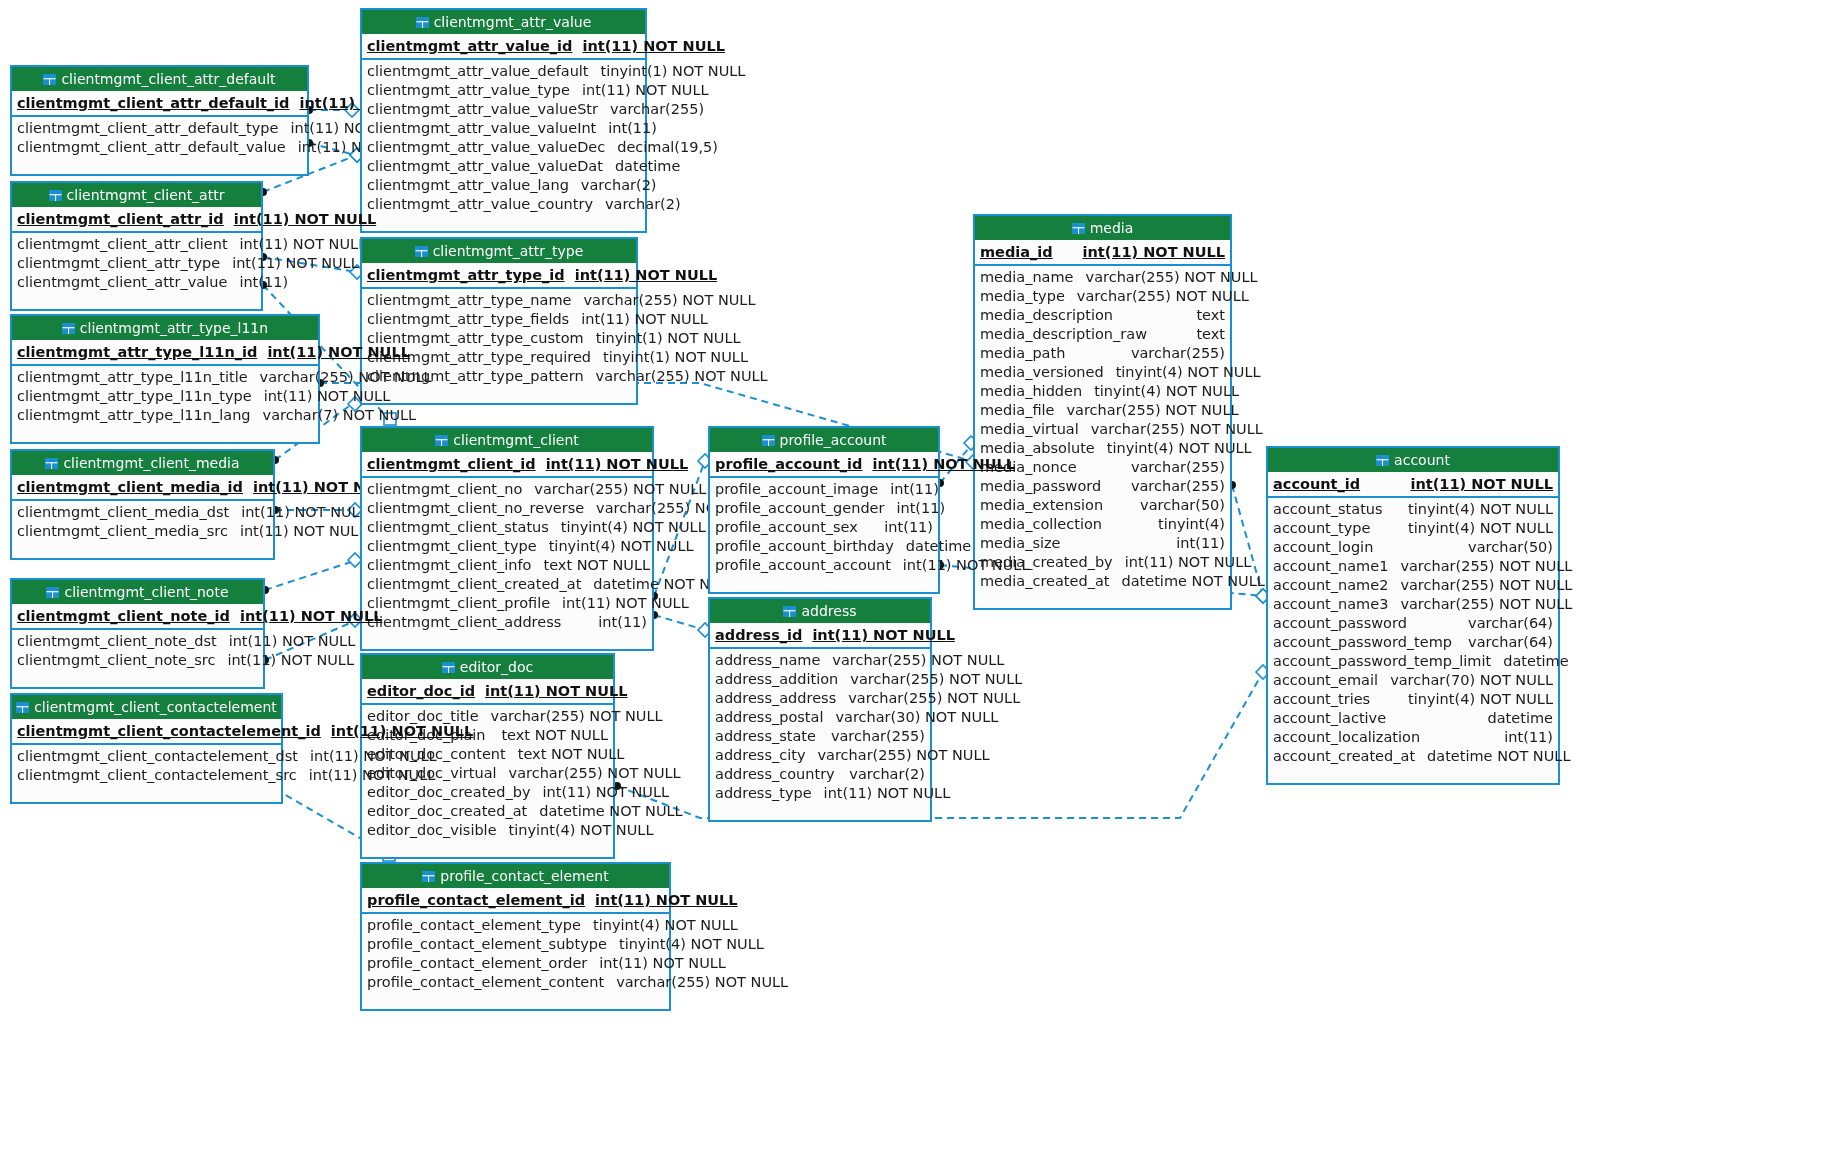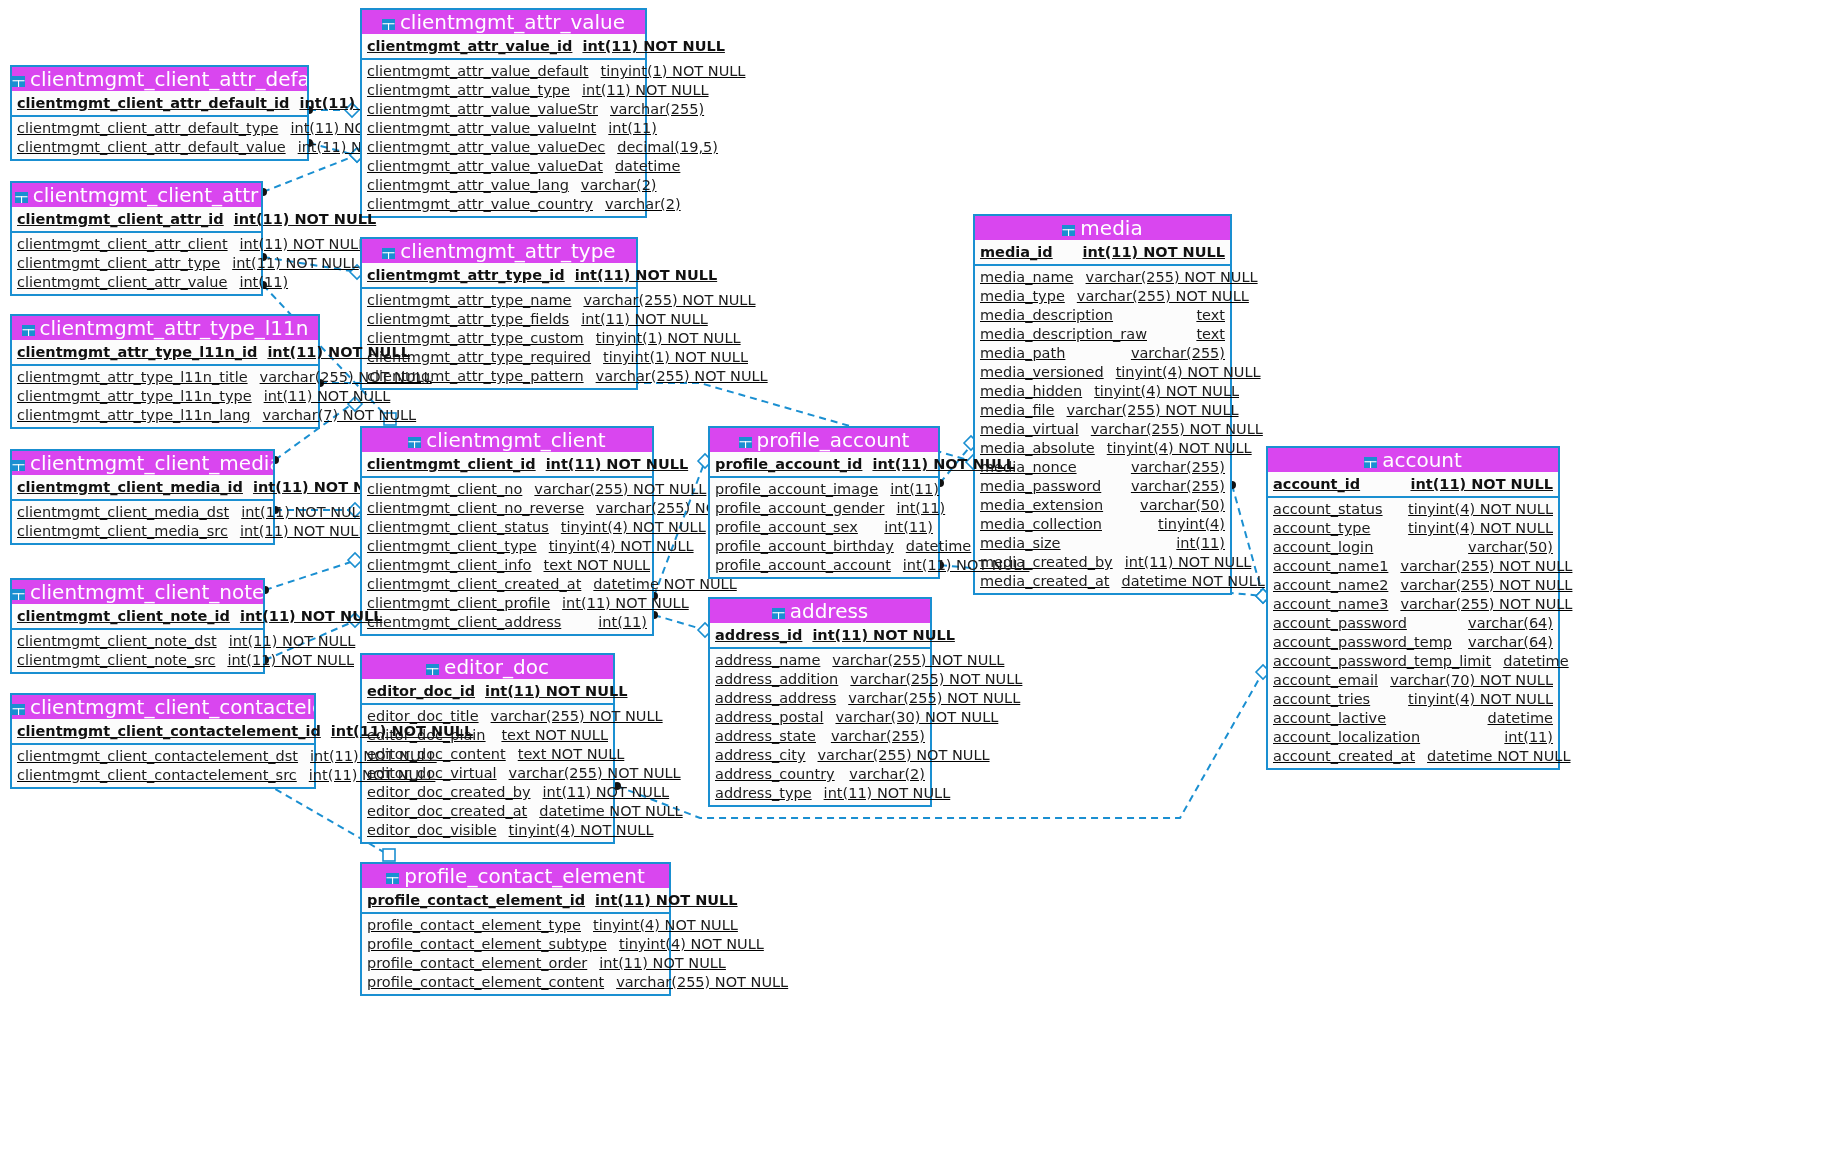--- a/index.html
+++ b/index.html
@@ -29,23 +29,23 @@
     z-index: 1;
   }
   .entity {
     position: absolute;
     background: #fcfcfc;
     border: 2px solid #1a8fd1;
     box-sizing: border-box;
     z-index: 5;
   }
   .entity-header {
-    background: #d946ef;
+    background: #15803d;
     color: #ffffff;
-    font-size: 20px;
+    font-size: 14px;
     line-height: 24px;
     height: 24px;
     text-align: center;
     position: relative;
     white-space: nowrap;
     overflow: hidden;
   }
   .entity-header .tbl-icon {
     display: inline-block;
     width: 13px;
@@ -67,22 +67,21 @@
     background: #fcfcfc;
     white-space: nowrap;
     text-decoration: underline;
   }
   .pk-row .coltype {
     font-weight: bold;
     color: #111111;
     padding-left: 10px;
   }
   .fields {
-    padding: 2px 0 2px 0;
-    text-decoration: underline;
+    padding: 2px 0 17px 0;
   }
   .field-row {
     display: flex;
     justify-content: space-between;
     align-items: baseline;
     font-size: 14.5px;
     line-height: 19px;
     height: 19px;
     color: #1c1c1c;
     padding: 0 5px;
@@ -684,21 +683,21 @@
         <div class="field-row">
           <span class="colname">editor_doc_created_at</span>
           <span class="coltype">datetime NOT NULL</span>
         </div>
         <div class="field-row">
           <span class="colname">editor_doc_visible</span>
           <span class="coltype">tinyint(4) NOT NULL</span>
         </div>
       </div>
     </div>
-    <div class="entity" style="left: 10px; top: 693px; width: 306px;">
+    <div class="entity" style="left: 10px; top: 693px; width: 273px;">
       <div class="entity-header"><svg viewBox="0 0 13 11" class="tbl-icon">
           <rect x="0" y="0" width="13" height="11" fill="#1a8fd1"></rect>
           <rect x="0.5" y="4.2" width="12" height="1.1" fill="#ffffff"></rect>
           <rect x="6" y="4.2" width="1.1" height="6.8" fill="#ffffff"></rect>
         </svg><span>clientmgmt_client_contactelement</span></div>
       <div class="pk-row">
         <span class="colname">clientmgmt_client_contactelement_id</span>
         <span class="coltype">int(11) NOT NULL</span>
       </div>
       <div class="fields">

